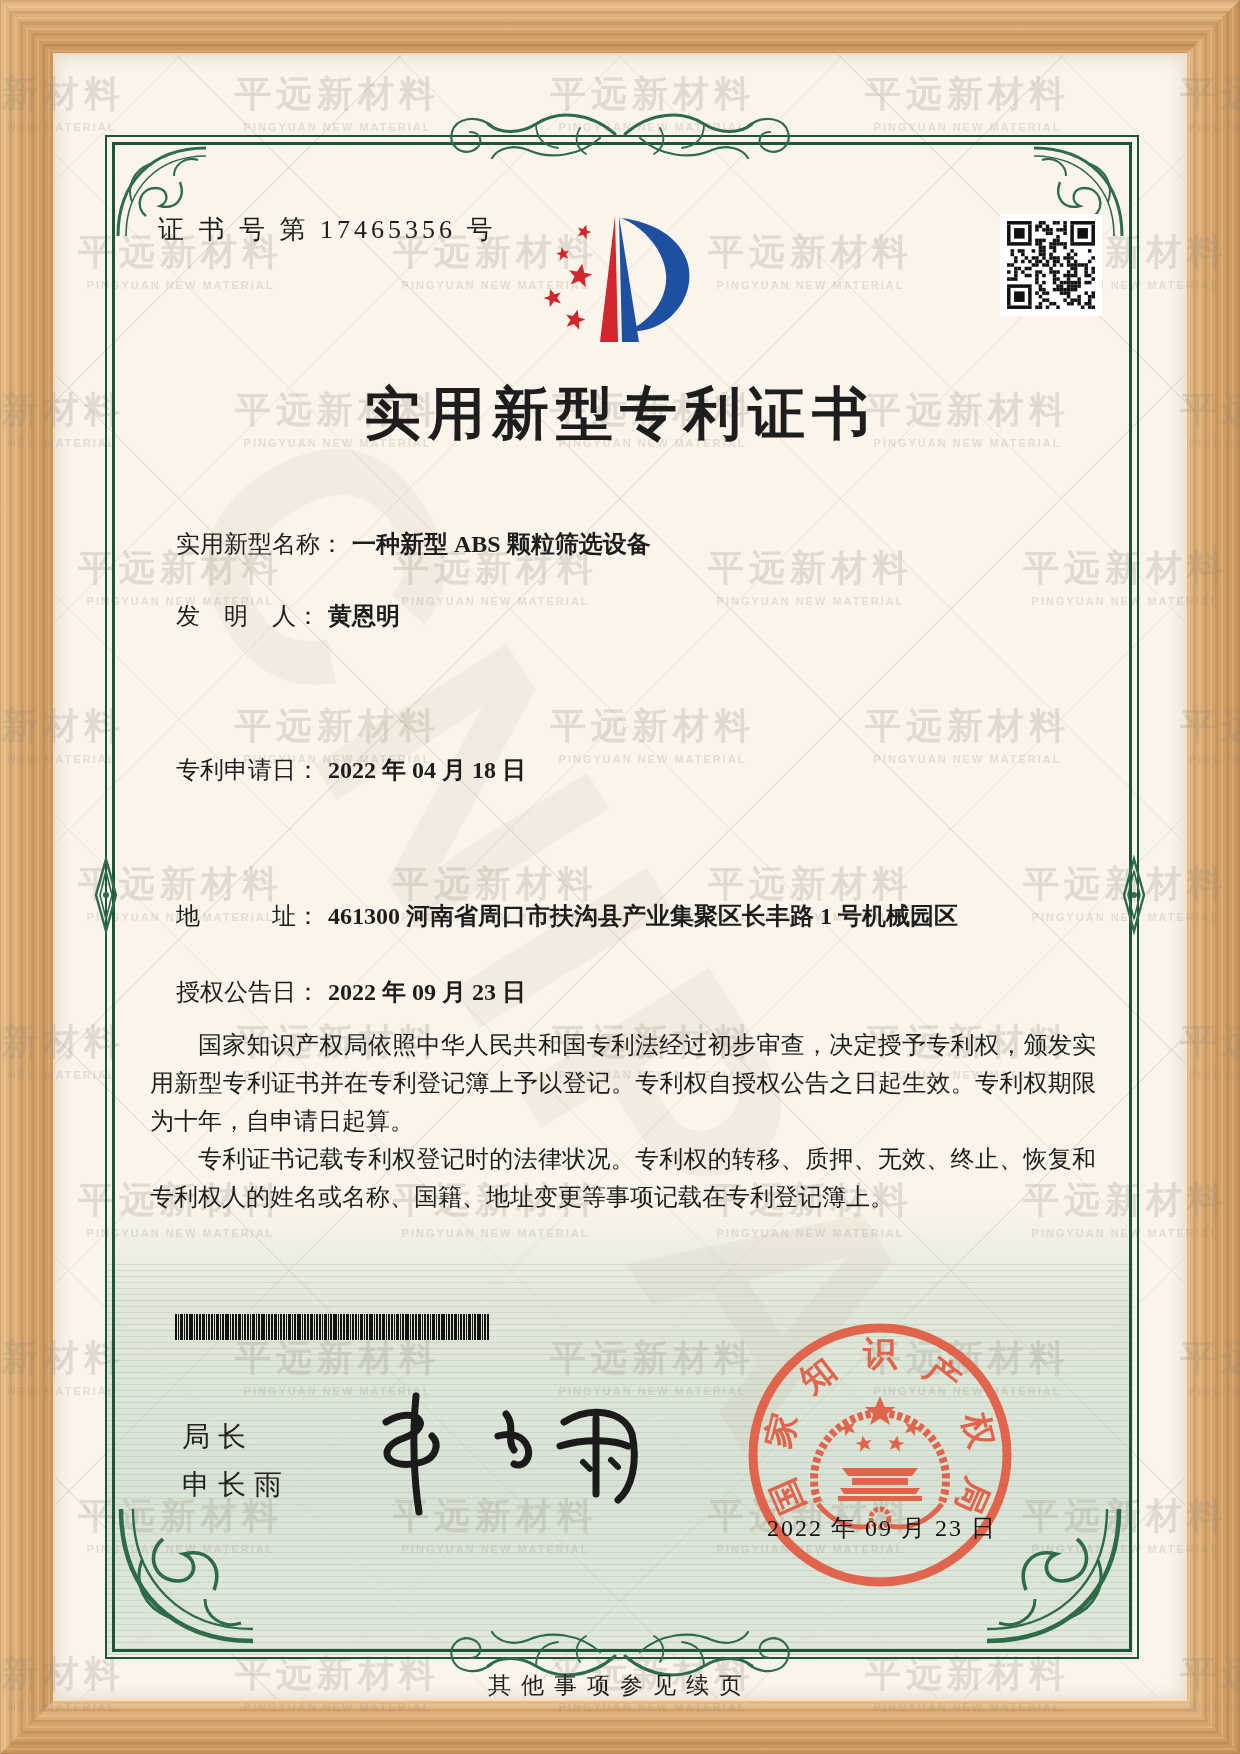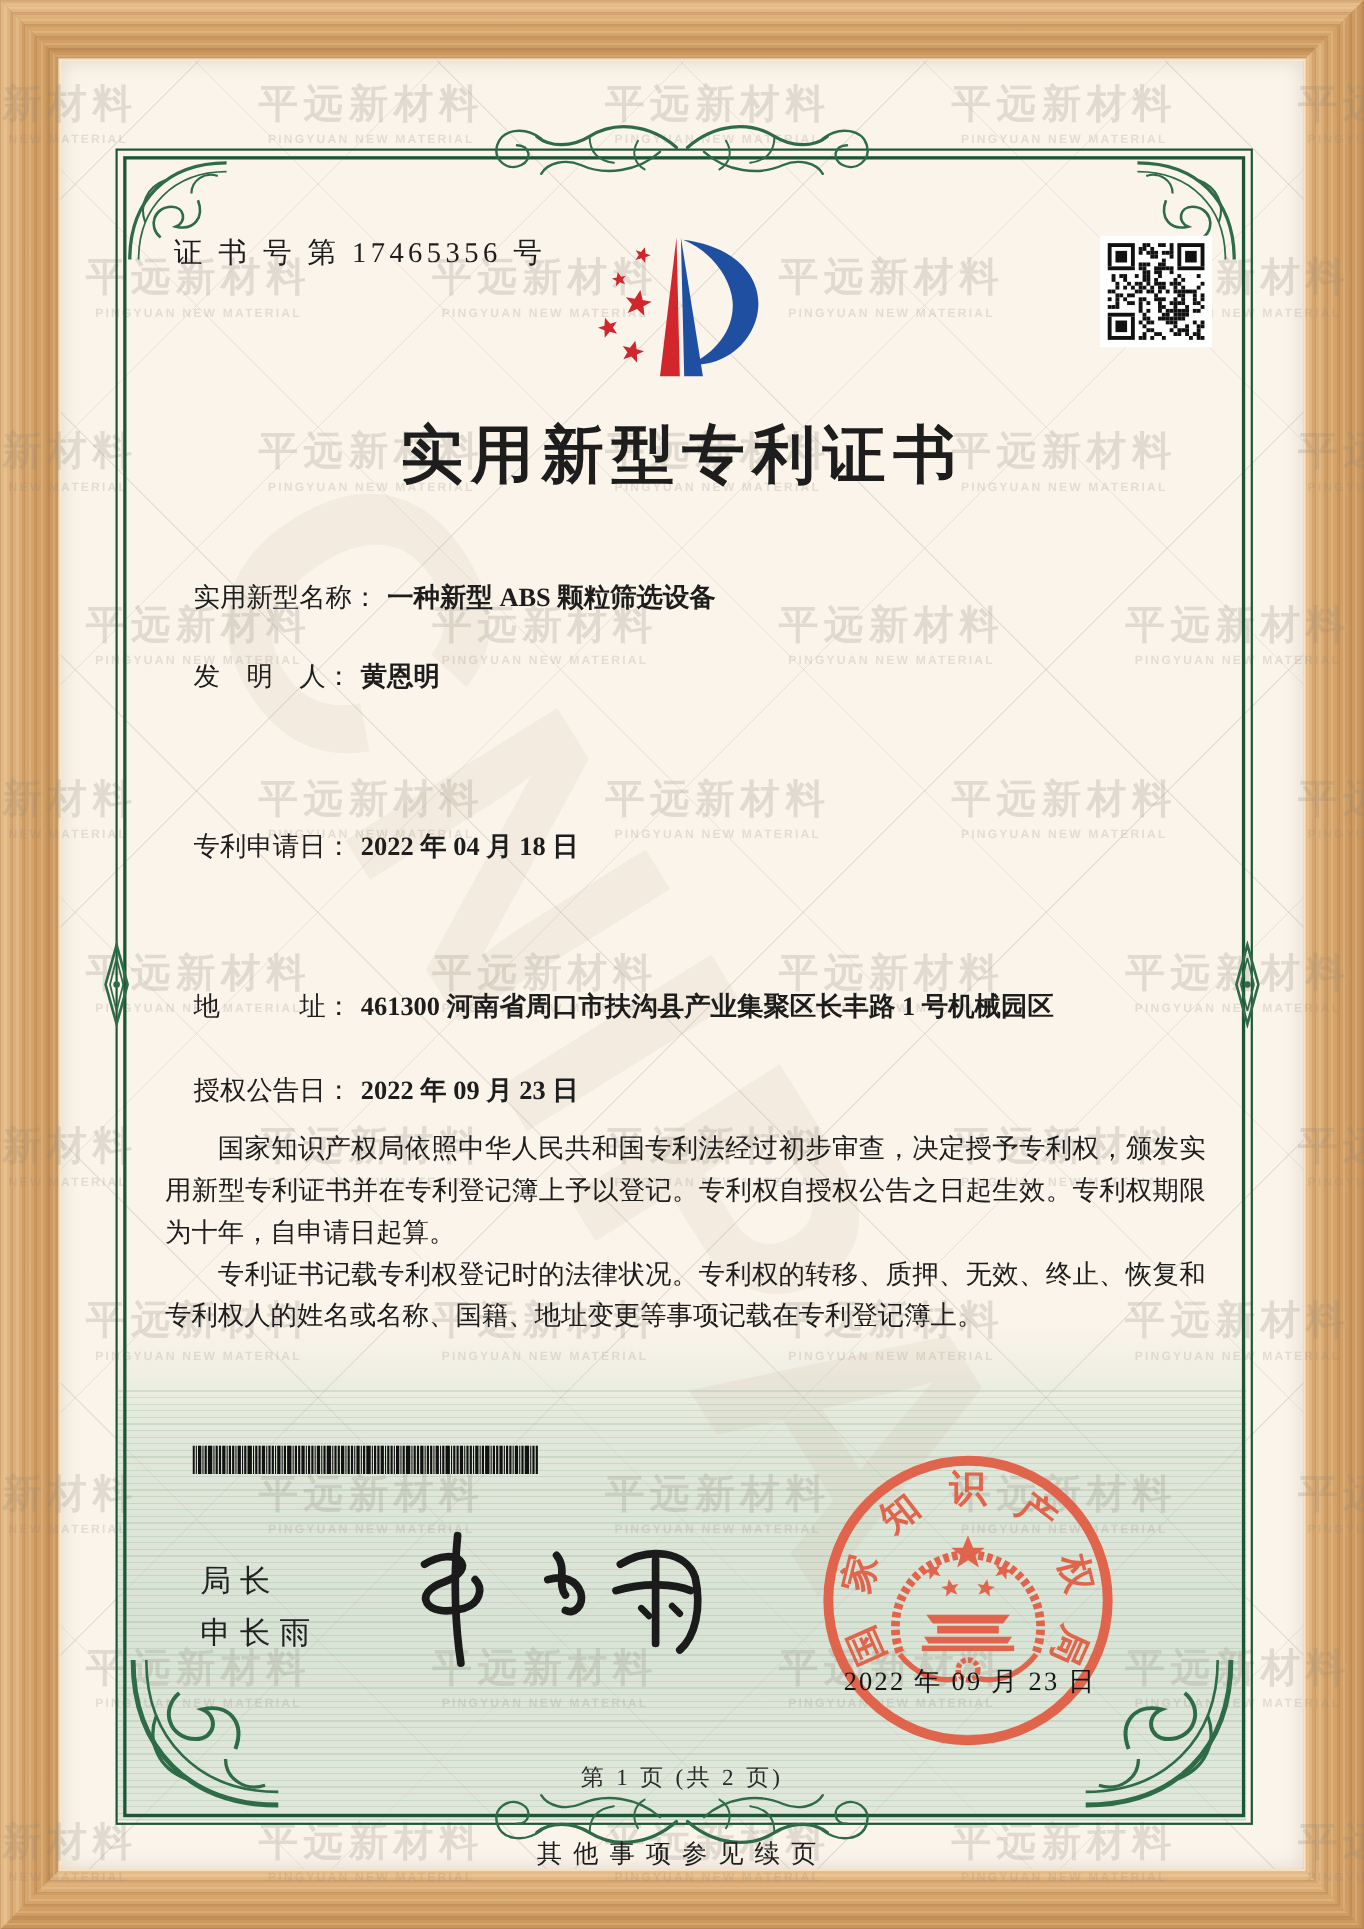--- a/index.html
+++ b/index.html
@@ -722,21 +722,20 @@
         <path d="M150,40 C160,52 150,66 158,76"></path>
         <path d="M142,62 C156,58 168,62 172,74 C175,86 166,94 158,90"></path>
         <path d="M208,48 C234,32 268,36 276,60 C282,88 276,114 262,126"></path>
         <path d="M204,72 C230,64 258,66 272,72"></path>
         <path d="M240,44 L240,120"></path>
         <path d="M227,88 l7,7" stroke-width="6"></path>
         <path d="M255,86 l7,7" stroke-width="6"></path>
       </g>
     </svg>
 
-    <div class="page-info">第 1 页 (共 2 页)</div>
     <div class="continuation">其他事项参见续页</div>
   </div>
 
   <div class="seal">
     <svg class="abs" style="left:0;top:0" width="266" height="266" viewBox="0 0 266 266">
       <circle cx="133" cy="133" r="127" fill="none" stroke="#e25a41" stroke-width="9"></circle>
       <g transform="translate(43,50)" fill="#e25a41" stroke="#e25a41">
         <path d="M28,130 A66,66 0 1 1 152,130" fill="none" stroke-width="8" stroke-dasharray="5 3"></path>
         <use href="#star5" transform="translate(90,40) scale(1.6)" stroke="none"></use>
         <use href="#star5" transform="translate(58,56) scale(0.85) rotate(-18)" stroke="none"></use>

